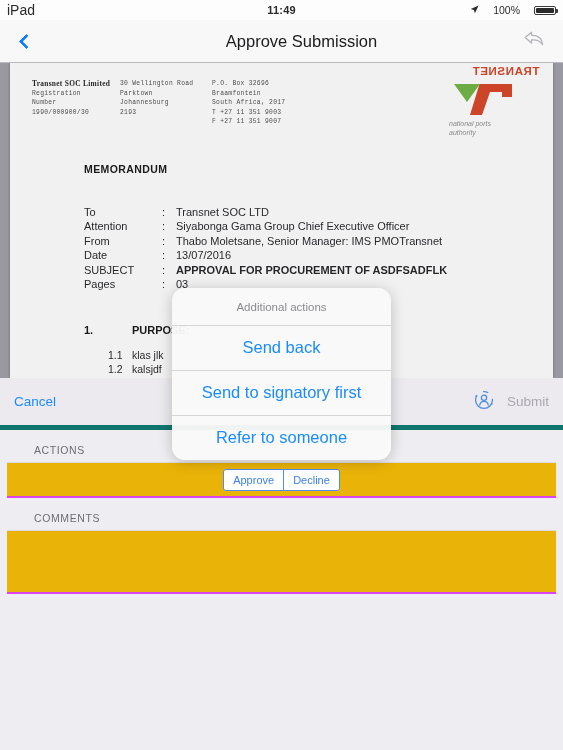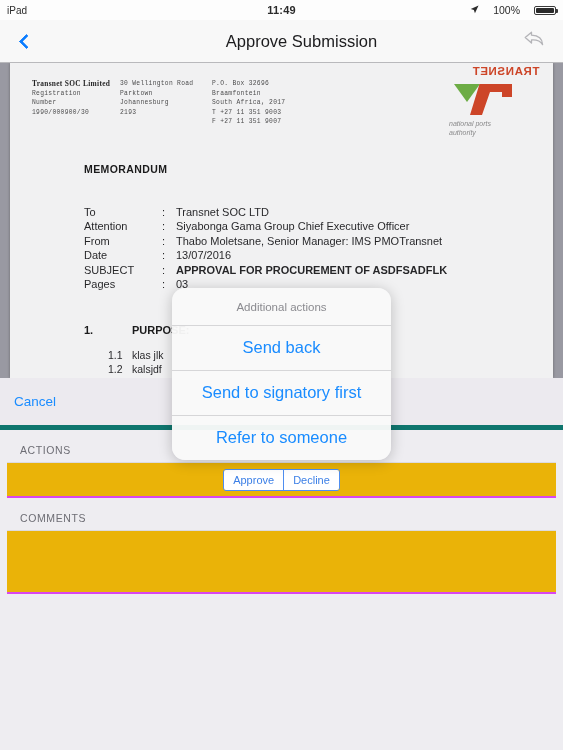--- a/index.html
+++ b/index.html
@@ -14,21 +14,21 @@
 
   
   .statusbar{
     height:20px; width:100%;
     display:flex; align-items:center;
     font-size:11px; color:#2b2b2b;
     background:#fdfdfd;
     padding:0 7px;
     position:relative;
   }
-  .sb-left{ font-size:10px; }
+  .sb-left{ font-size:14px; }
   .sb-center{
     position:absolute; left:0; right:0; text-align:center;
     font-size:11px; font-weight:bold; letter-spacing:.2px;
   }
   .sb-right{
     margin-left:auto; display:flex; align-items:center; gap:14px;
     position:relative; z-index:2;
   }
   .loc-arrow{ display:block; }
   .batt{
@@ -143,21 +143,21 @@
   .tb-right{ margin-left:auto; display:flex; align-items:center; gap:12px; }
   .tb-submit{ color:#a9a9b0; font-size:13.5px; }
 
   
   .form-area{
     position:absolute; left:0; right:0; top:430px; bottom:0;
     background:#eeedf1;
   }
   .sec-header{
     font-size:10.5px; color:#6d6d74; letter-spacing:.6px;
-    padding:14px 0 6px 20px;
+    padding:14px 0 6px 34px;
   }
   .sec-card{
     background:#eab308; border-top:1px solid #dcdbe0; border-bottom:2px solid #d946ef;
     margin:0 7px;
   }
   .actions-card{
     height:36px; display:flex; align-items:center; justify-content:center;
   }
   .segmented{
     display:flex; border:1px solid #4f8ef0; border-radius:3px; overflow:hidden;
@@ -316,20 +316,32 @@
         </div>
       </div>
 
     </div>
   </div>
   <div class="doc-dim"></div>
 </div>
 
 <div class="toolbar">
   <div class="tb-cancel">Cancel</div>
+  <div class="tb-right">
+    <span>
+      <svg width="22" height="22" viewBox="0 0 24 24">
+        <circle cx="12" cy="12" r="9.2" fill="none" stroke="#4a90e2" stroke-width="1.4" stroke-dasharray="34 8 6 8"></circle>
+        <circle cx="12" cy="9.6" r="2.9" fill="none" stroke="#4a90e2" stroke-width="1.4"></circle>
+        <path d="M7.3 17.6c.6-2.6 2.5-4 4.7-4s4.1 1.4 4.7 4" fill="none" stroke="#4a90e2" stroke-width="1.4" stroke-linecap="round"></path>
+        <path d="M4.4 6.2 L2.2 7.6 L4.0 9.4 Z" fill="#4a90e2"></path>
+        <path d="M19.6 17.8 L21.8 16.4 L20.0 14.6 Z" fill="#4a90e2"></path>
+      </svg>
+    </span>
+    <span class="tb-submit">Submit</span>
+  </div>
 </div>
 
 <div class="form-area">
 
   <div class="sec-header">ACTIONS</div>
   <div class="sec-card actions-card">
     <div class="segmented">
       <div class="seg-btn">Approve</div>
       <div class="seg-btn">Decline</div>
     </div>

